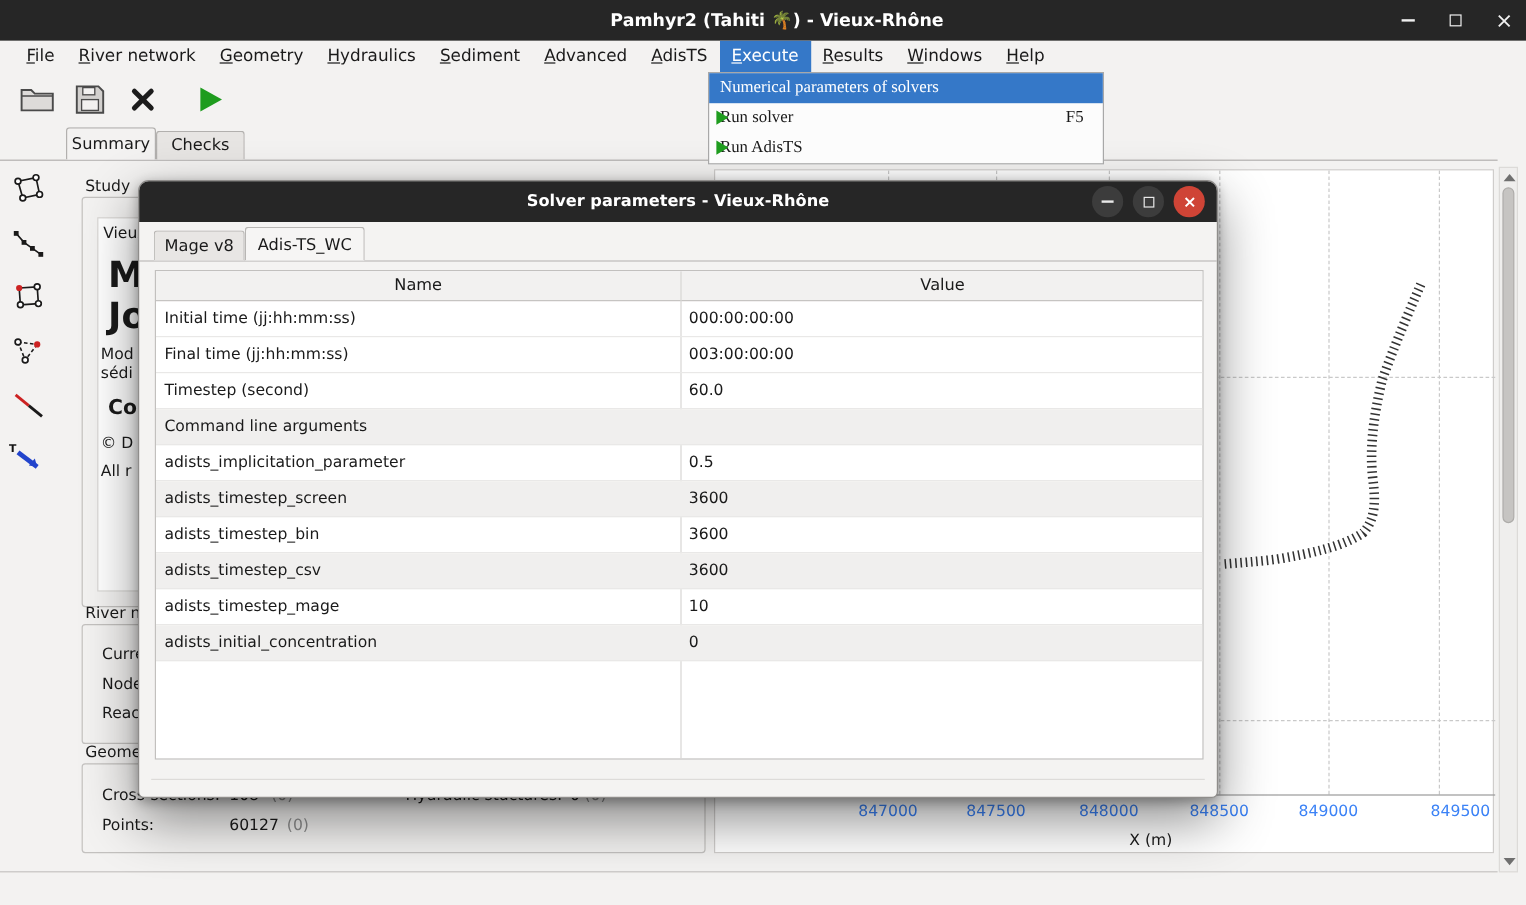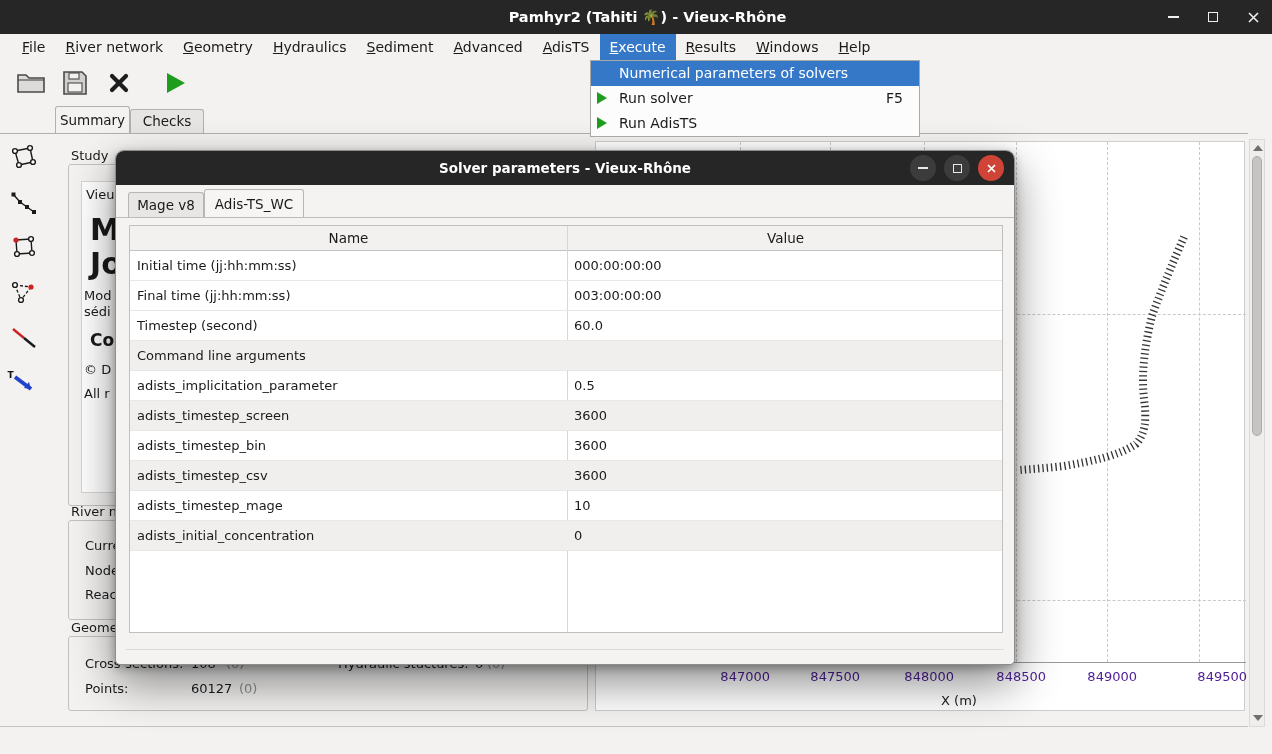--- a/index.html
+++ b/index.html
@@ -60,37 +60,37 @@
   .big-head { font-size:30px; font-weight:bold; }
   .sub-head { font-size:17px; font-weight:bold; }
   .gray { color:#8e8e8e; }
 
   
   .plot { position:absolute; left:595px; top:140px; width:650px; height:570px;
     background:#ffffff; border:1px solid #cfcdcb; }
   .gridv { position:absolute; top:0; height:520px; width:0; border-left:1px dashed #c9c9c9; }
   .gridh { position:absolute; left:0; width:650px; height:0; border-top:1px dashed #c9c9c9; }
   .axis-line { position:absolute; left:0; top:520px; width:650px; border-top:1px solid #9a9a9a; }
-  .ptick { position:absolute; top:527px; width:60px; text-align:right; font-size:13px; color:#4c1d95; }
+  .ptick { position:absolute; top:527px; width:60px; text-align:center; font-size:13px; color:#3b82f6; }
   .pxlabel { position:absolute; top:551px; left:328px; width:70px; text-align:center; font-size:13px; }
 
   
   .vscroll { position:absolute; left:1249px; top:139px; width:16px; height:588px;
     background:#efeeed; border:1px solid #dcdad8; }
   .arrow-up, .arrow-down { position:absolute; left:3px; width:0; height:0;
     border-left:5px solid transparent; border-right:5px solid transparent; }
   .arrow-up { top:5px; border-bottom:6px solid #6f6f6f; }
   .arrow-down { bottom:5px; border-top:6px solid #6f6f6f; }
   .scroll-handle { position:absolute; left:2px; top:16px; width:10px; height:280px;
     background:#c6c4c2; border:1px solid #aeacaa; border-radius:5px; }
 
   
   .dropdown { position:absolute; left:590px; top:60px; width:330px;
     background:#fcfcfc; border:1px solid #a8a8a8; z-index:40; }
-  .dd-item { position:relative; height:25px; line-height:25px; font-size:14px; padding-left:28px; }
+  .dd-item { position:relative; height:25px; line-height:25px; font-size:14px; padding-left:9px;font-family:Liberation Serif, serif; }
   .dd-item.hl { background:#3578c8; color:#ffffff; }
   .dd-play { position:absolute; left:6px; top:6px; width:0; height:0;
     border-top:6px solid transparent; border-bottom:6px solid transparent; border-left:10px solid #1e9c1e; }
   .dd-shortcut { position:absolute; right:16px; top:0; }
 
   
   .dialog { position:absolute; left:115px; top:150px; width:900px; height:515px;
     background:#f4f3f2; border:1px solid #8f8d8b; border-radius:9px 9px 5px 5px;
     box-shadow:0 18px 45px rgba(0,0,0,.45), 0 3px 10px rgba(0,0,0,.3); z-index:30; }
   .dlg-titlebar { position:absolute; top:0; left:0; right:0; height:34px; background:#262626;

